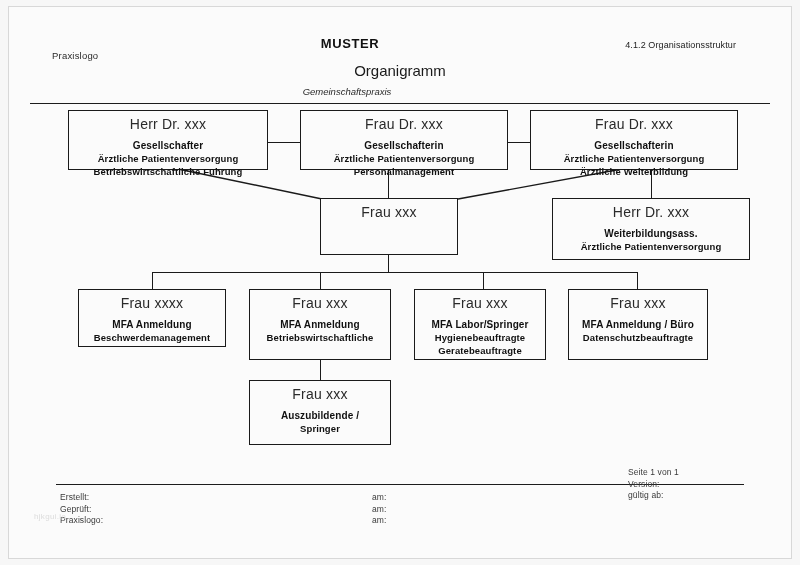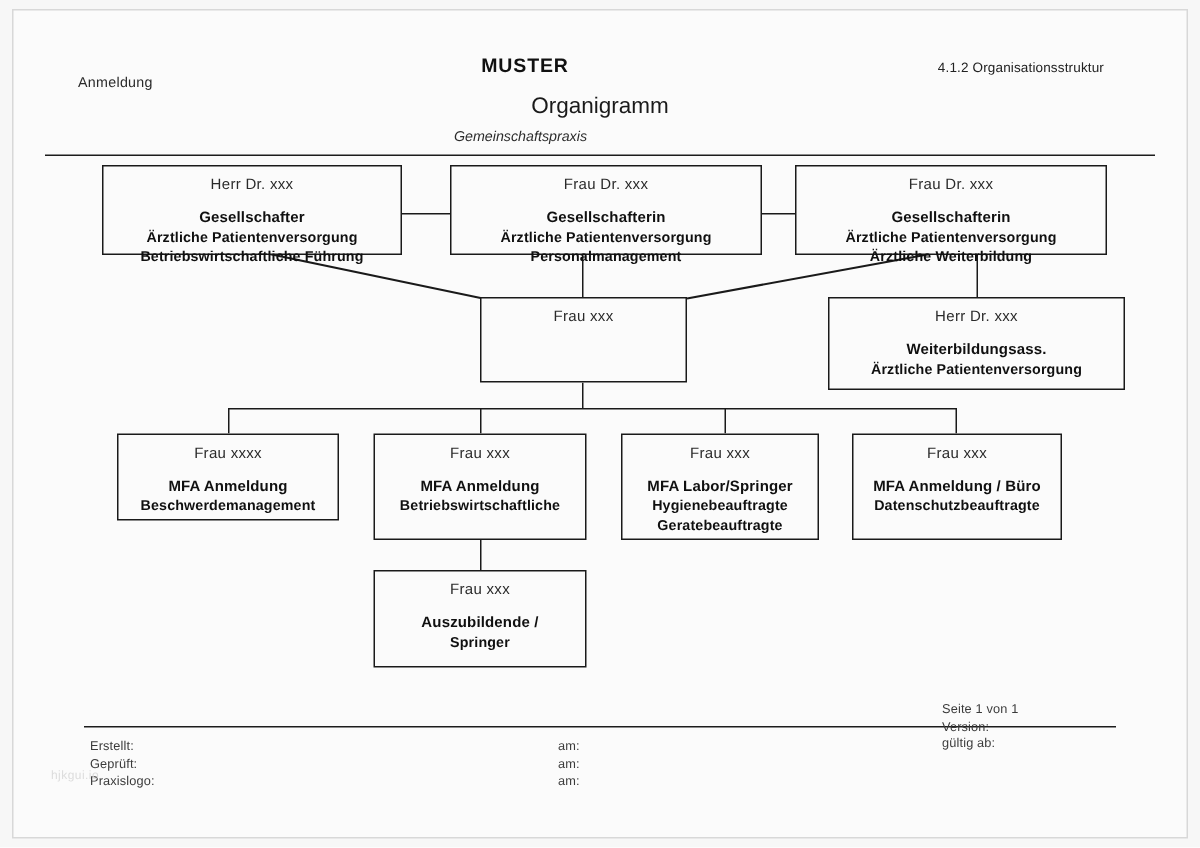--- a/index.html
+++ b/index.html
@@ -96,21 +96,21 @@
   
   .node {
     position: absolute;
     background: #fbfbfb;
     border: 1.4px solid #1a1a1a;
     box-sizing: border-box;
     text-align: center;
     padding-top: 7px;
   }
   .node .who {
-    font-size: 10px;
+    font-size: 14px;
     color: #2a2a2a;
     line-height: 12px;
     letter-spacing: 0.2px;
   }
   .node .roles {
     margin-top: 9px;
     font-size: 9.5px;
     font-weight: bold;
     color: #101010;
     line-height: 13px;
@@ -150,21 +150,21 @@
     color: #dcdcdc;
     letter-spacing: 0.3px;
   }
 </style>
 </head>
 <body>
 
 <div id="page">
   <div id="sheet"></div>
 
-  <div class="hdr-logo">Anmeldung</div>
+  <div class="hdr-logo">Praxislogo</div>
   <div class="hdr-muster">MUSTER</div>
   <div class="hdr-title">Organigramm</div>
   <div class="hdr-sub">Gemeinschaftspraxis</div>
   <div class="hdr-docref">4.1.2 Organisationsstruktur</div>
 
   <div class="rule" id="rule-top"></div>
   <div class="rule" id="rule-bottom"></div>
 
   <div class="conn h" style="left:268px; top:142px; width:32px;"></div>
   <div class="conn h" style="left:508px; top:142px; width:22px;"></div>

